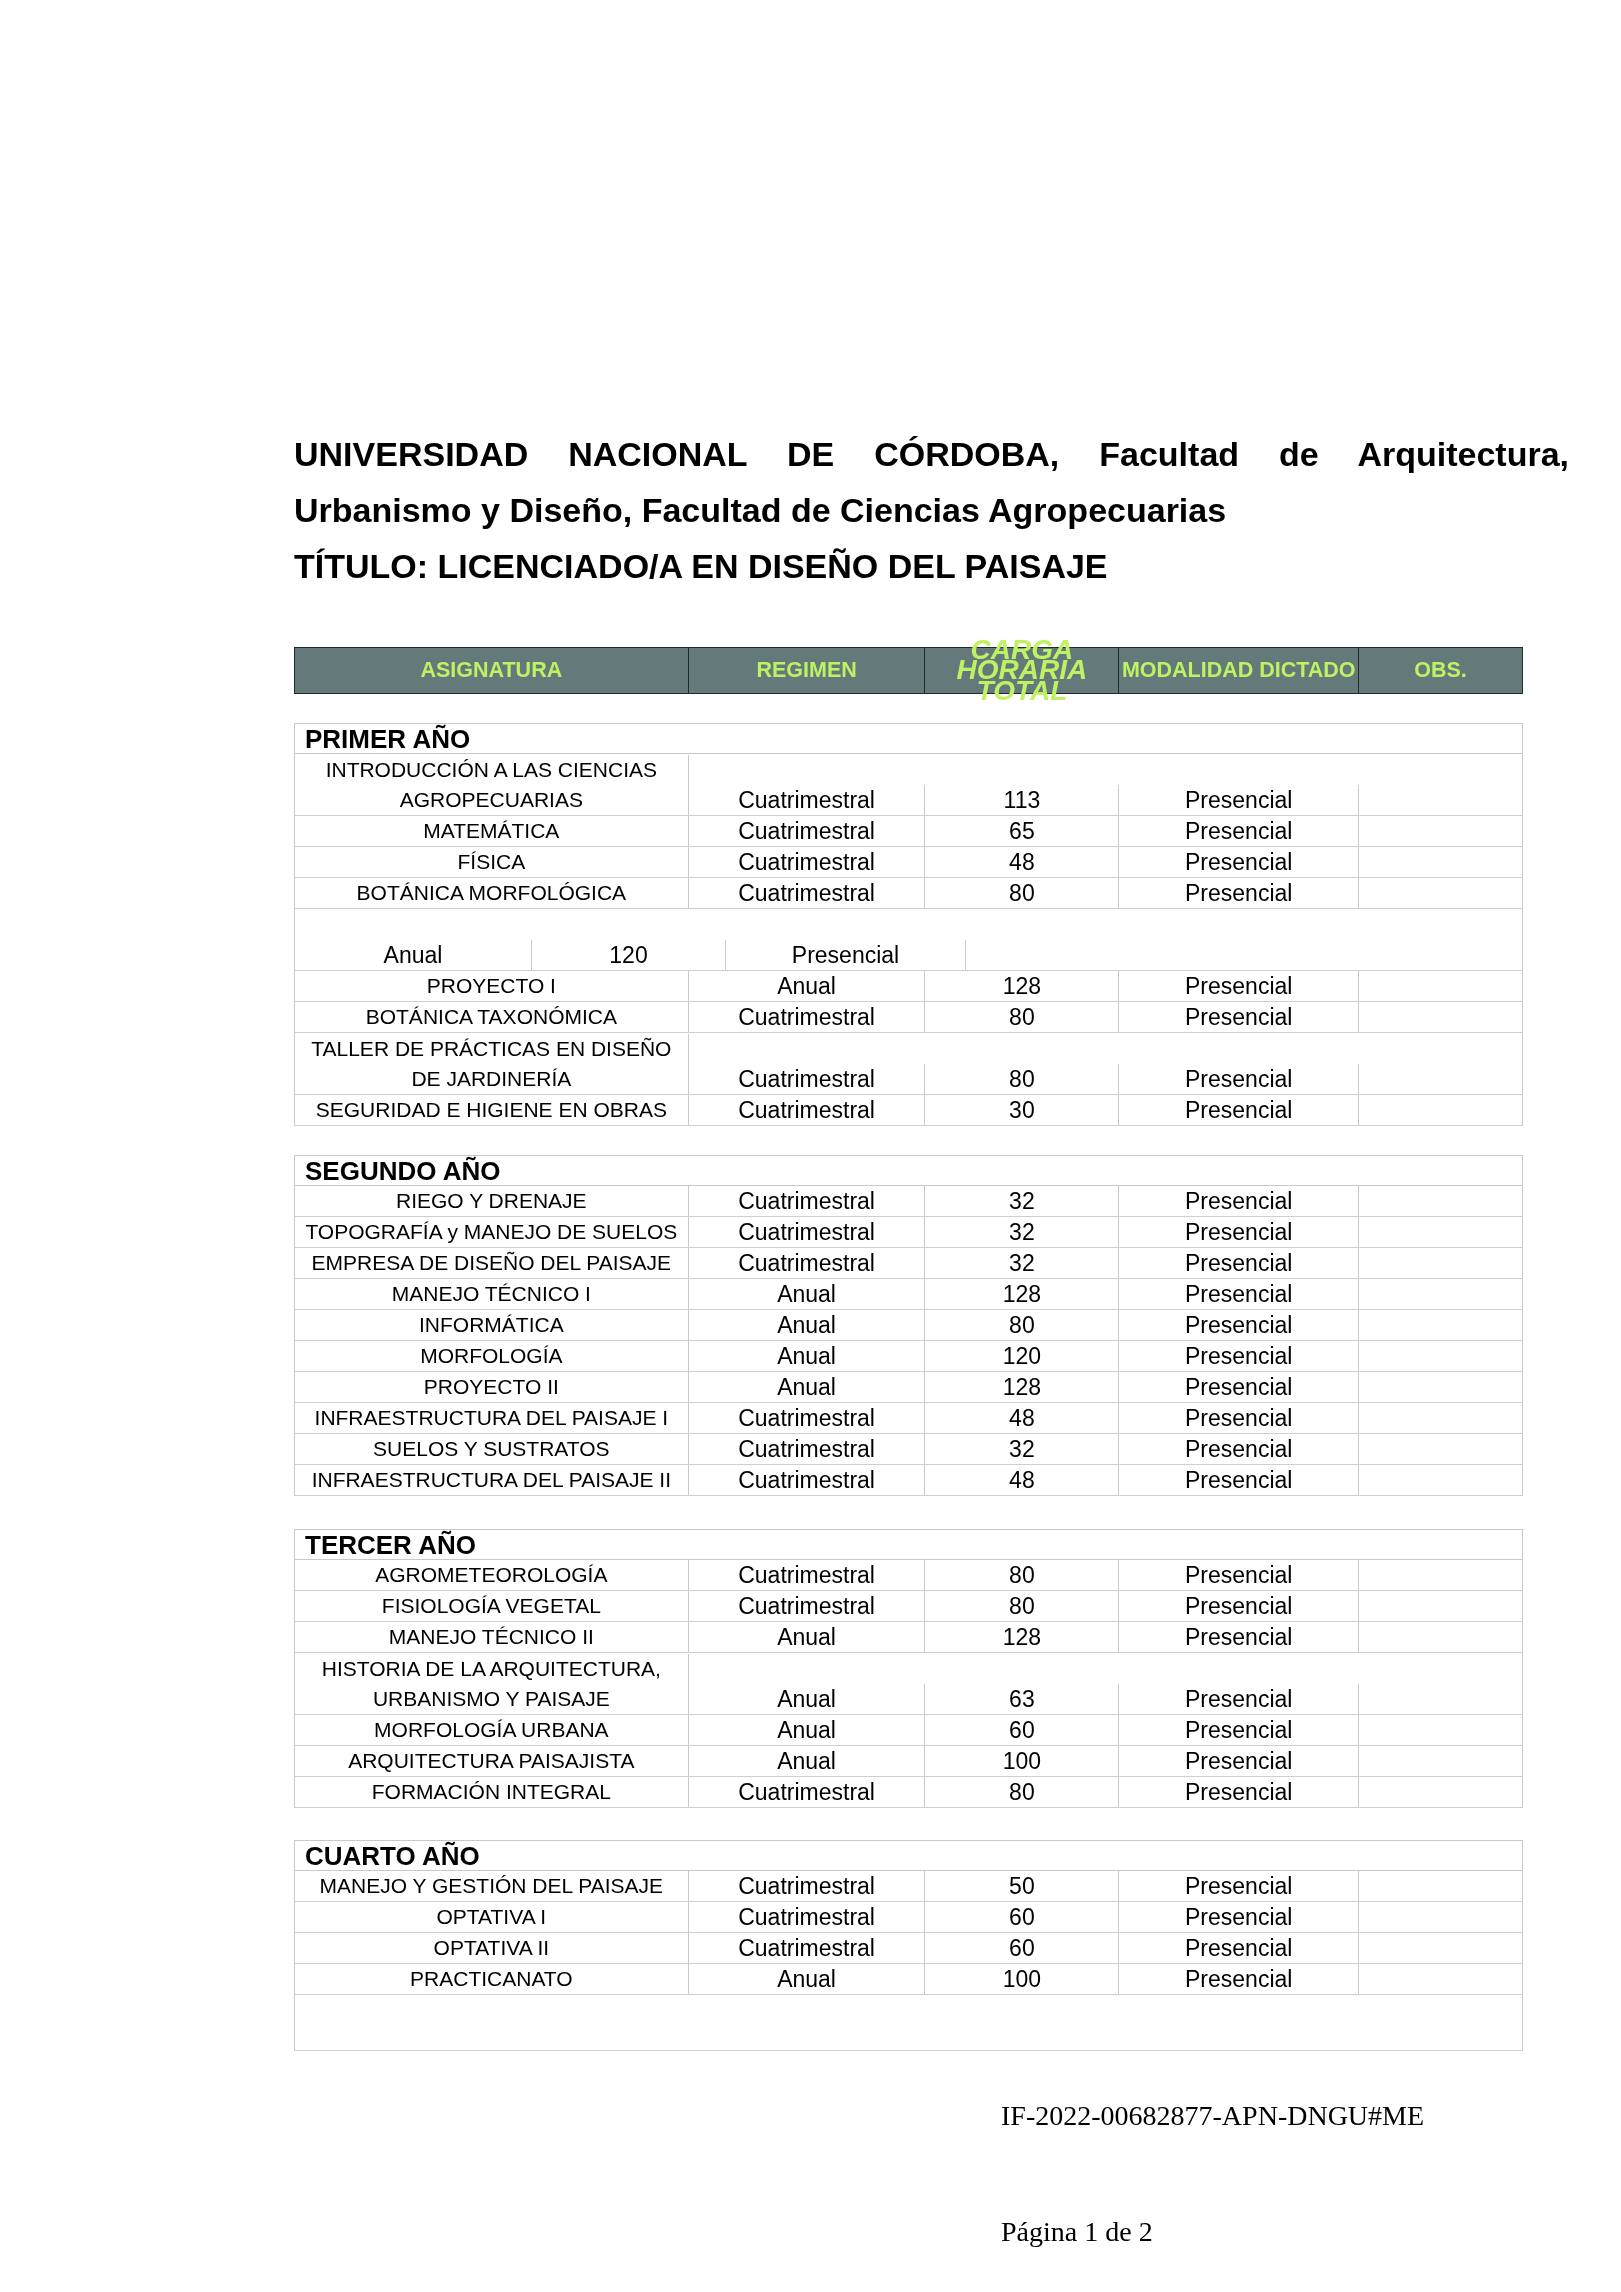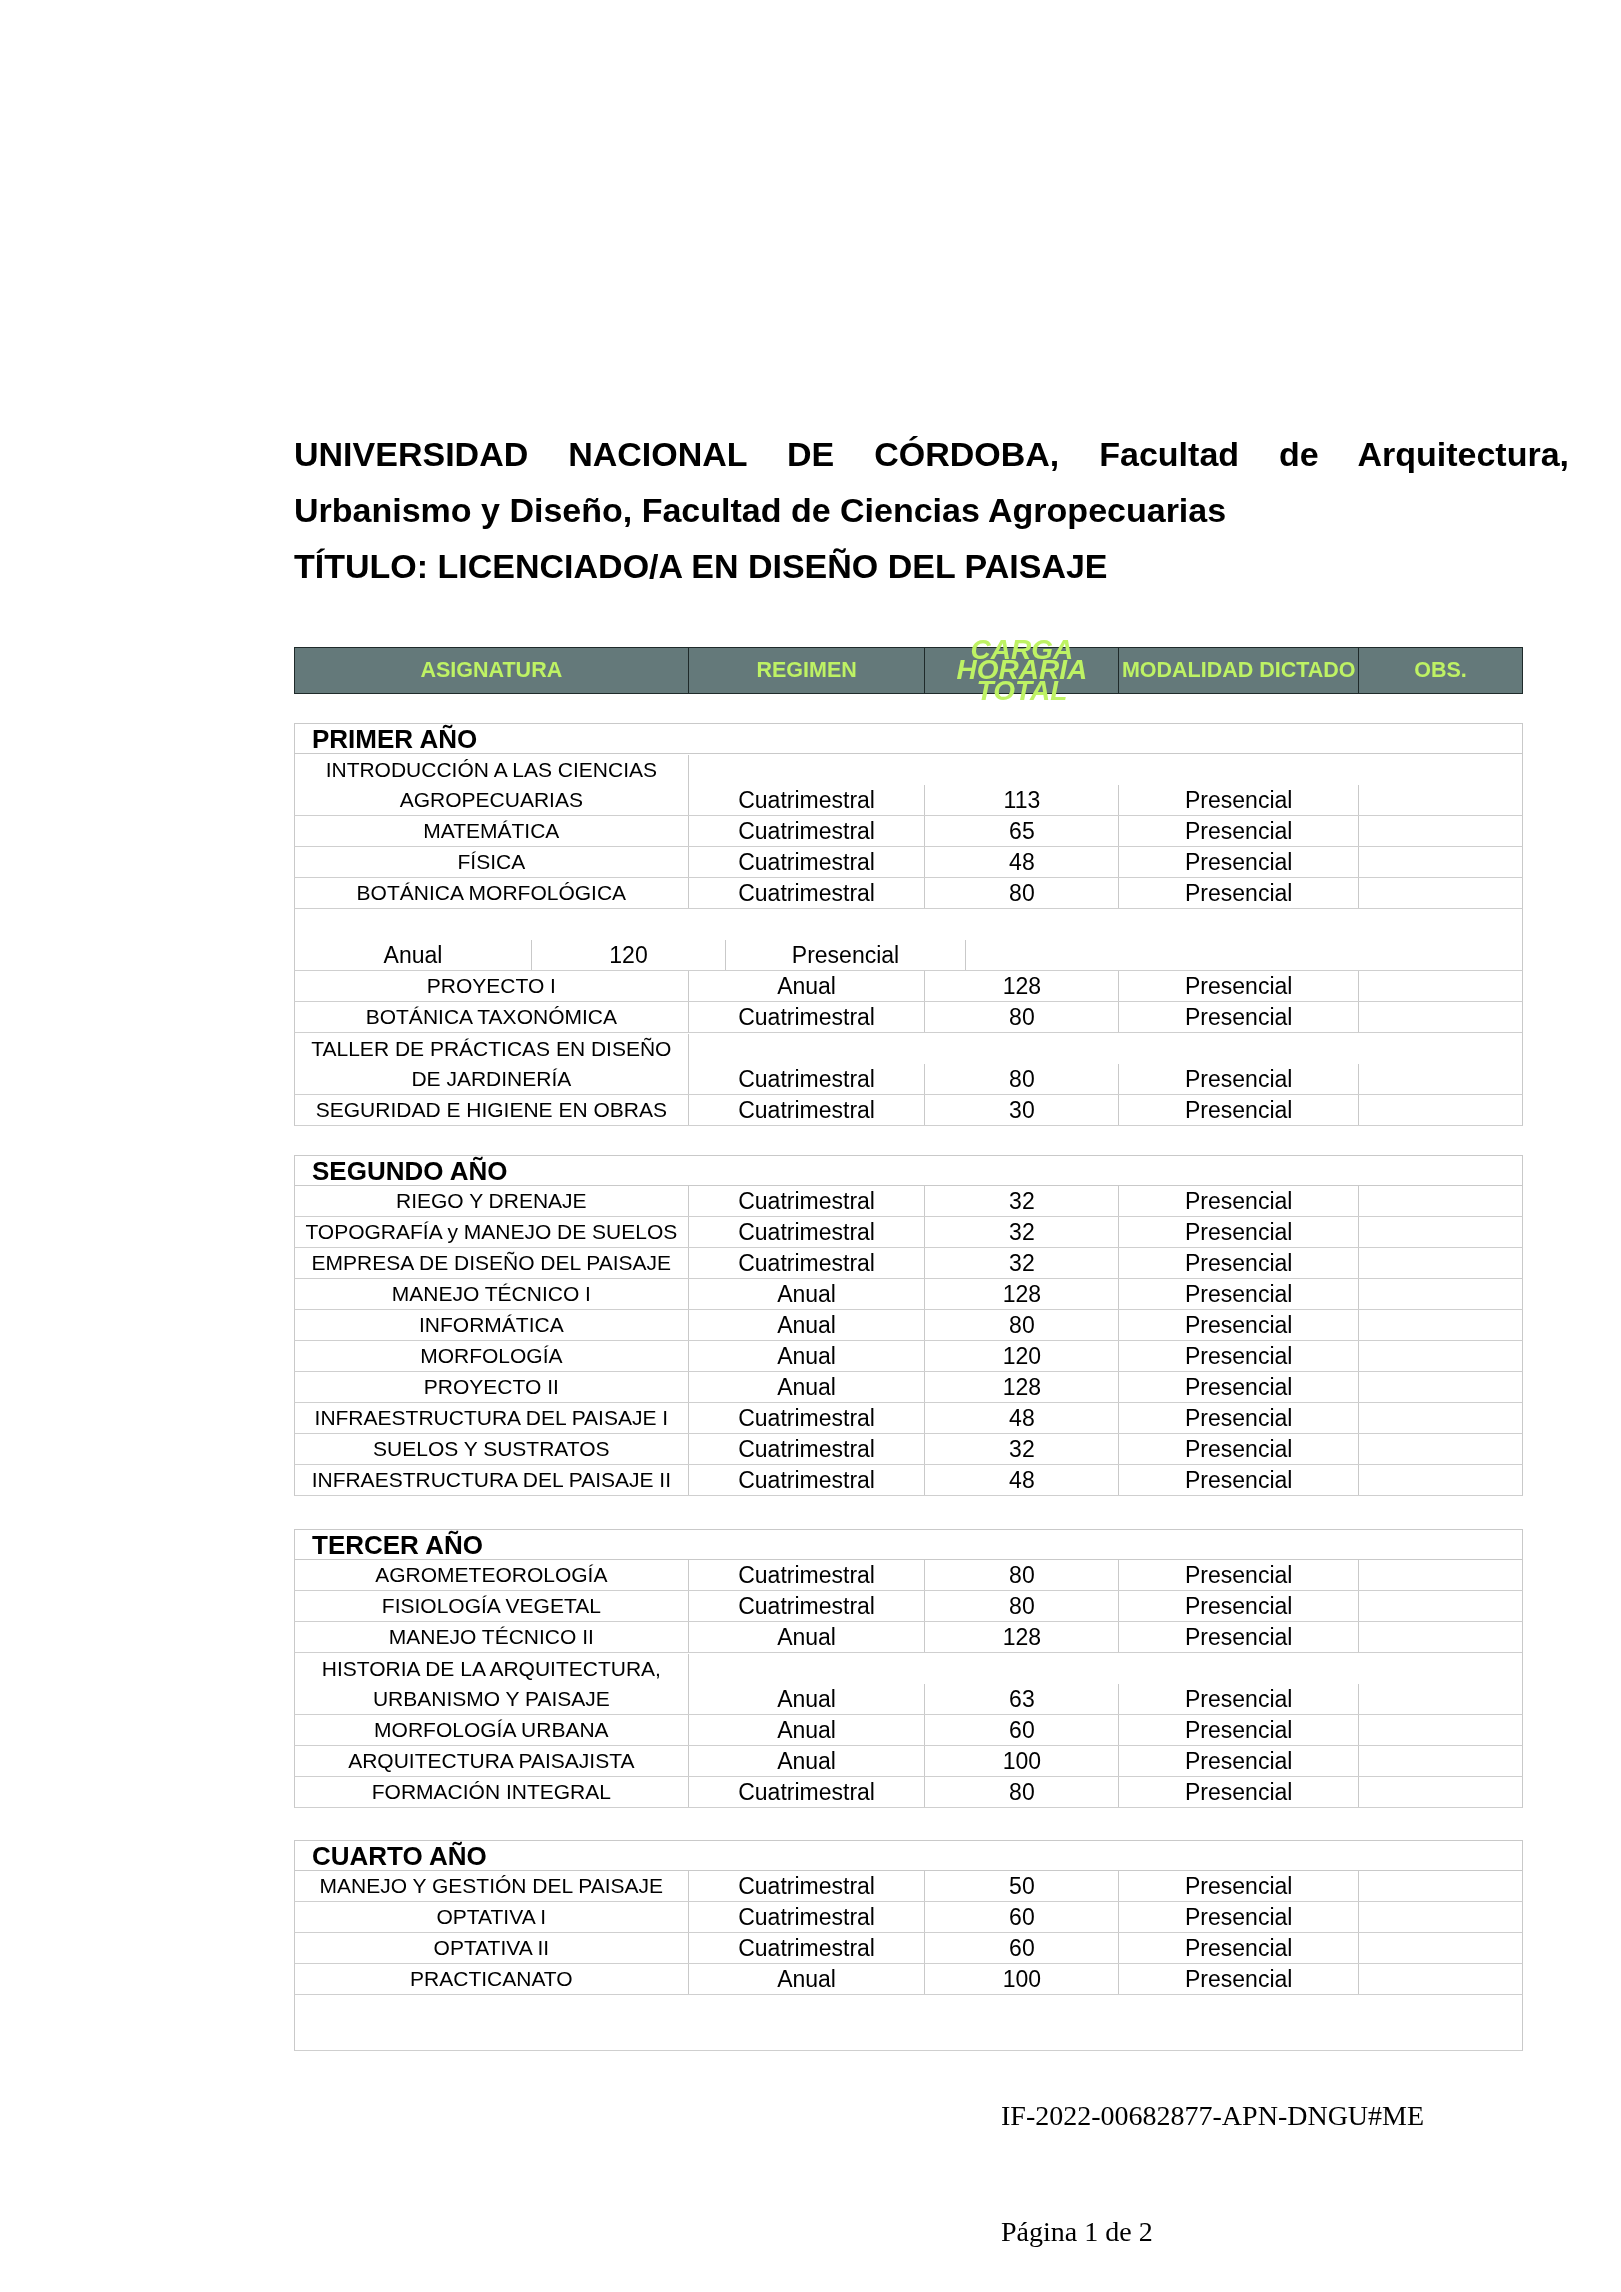--- a/index.html
+++ b/index.html
@@ -5,21 +5,21 @@
   html, body { margin:0; padding:0; background:#ffffff; }
   body { width:1621px; height:2293px; position:relative; overflow:hidden; font-family:"Liberation Sans", sans-serif; color:#000; }
   .title { position:absolute; left:294px; width:1275px; top:426px; font-weight:bold; font-size:34px; line-height:56px; }
   .title .l1 { text-align:justify; text-align-last:justify; }
   .tbl-header { position:absolute; left:294px; top:647px; width:1229px; height:47px; display:flex; background:#64797a; border:1.8px solid #1f2a2a; box-sizing:border-box; }
   .tbl-header .hc { color:#bef264; font-weight:bold; font-size:21.5px; display:flex; align-items:center; justify-content:center; text-align:center; line-height:21.5px; border-right:1.8px solid #1f2a2a; box-sizing:border-box; }
   .tbl-header .hc:last-child { border-right:none; }
   .c1 { width:394px; } .c2 { width:237px; } .c3 { width:194px; } .c4 { width:240px; } .c5 { width:163px; }
   .hc.c3 { font-size:28px; line-height:20.6px;font-style:italic; }
   .section { position:absolute; left:294px; width:1229px; }
-  .sec-title { height:31px; border:0.9px solid #c9c9c9; box-sizing:border-box; font-weight:bold; font-size:26px; line-height:30px; padding-left:17px; }
+  .sec-title { height:31px; border:0.9px solid #c9c9c9; box-sizing:border-box; font-weight:bold; font-size:26px; line-height:30px; padding-left:10px; }
   .row { display:flex; border-left:0.9px solid #c9c9c9; border-right:0.9px solid #c9c9c9; border-bottom:1.8px solid #cfcfcf; box-sizing:border-box; height:31px;align-items:flex-end; }
   .row.tall { height:62px; }
   .row.pa { height:56px; }
   .cell { display:flex; align-items:center; justify-content:center; text-align:center; border-right:0.9px solid #c9c9c9; box-sizing:border-box; font-size:23px; line-height:30px; }
   .cell:last-child { border-right:none; }
   .cell.name { font-size:21px; }
   .row.pa .cell.name { padding-top:19.7px; }
   .foot-if { position:absolute; left:1001px; top:2100px; font-family:"Liberation Serif", serif; font-size:28px; }
   .foot-page { position:absolute; left:1001px; top:2216px; font-family:"Liberation Serif", serif; font-size:28px; }
 </style>

